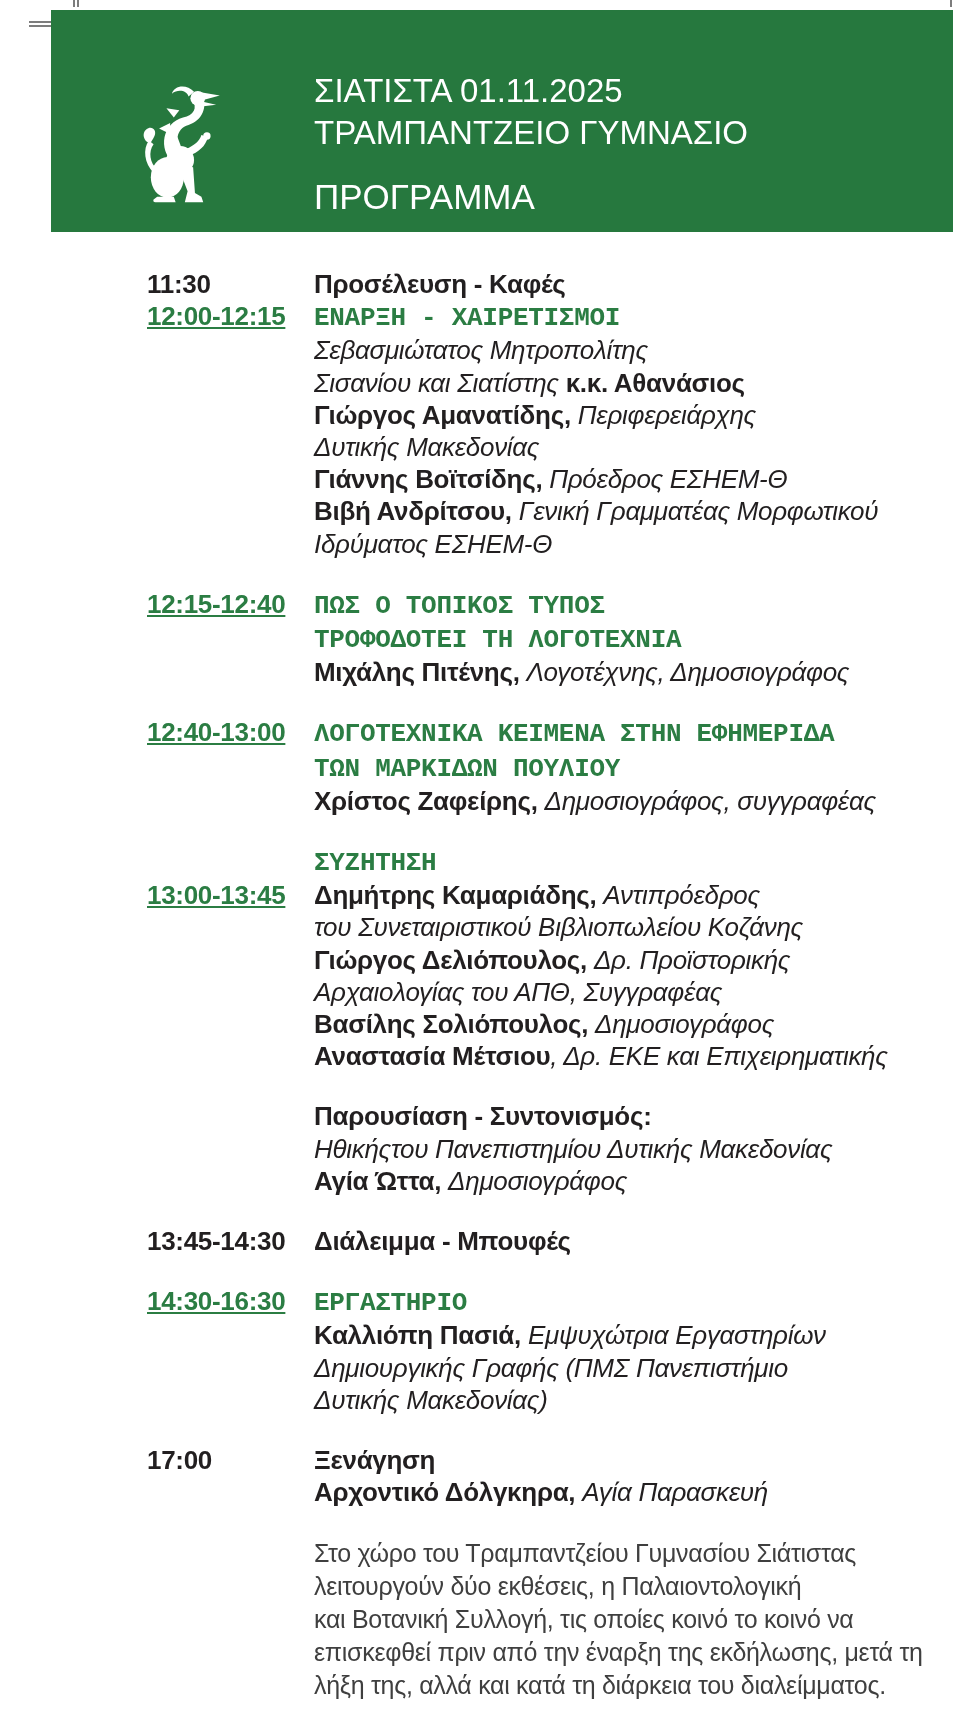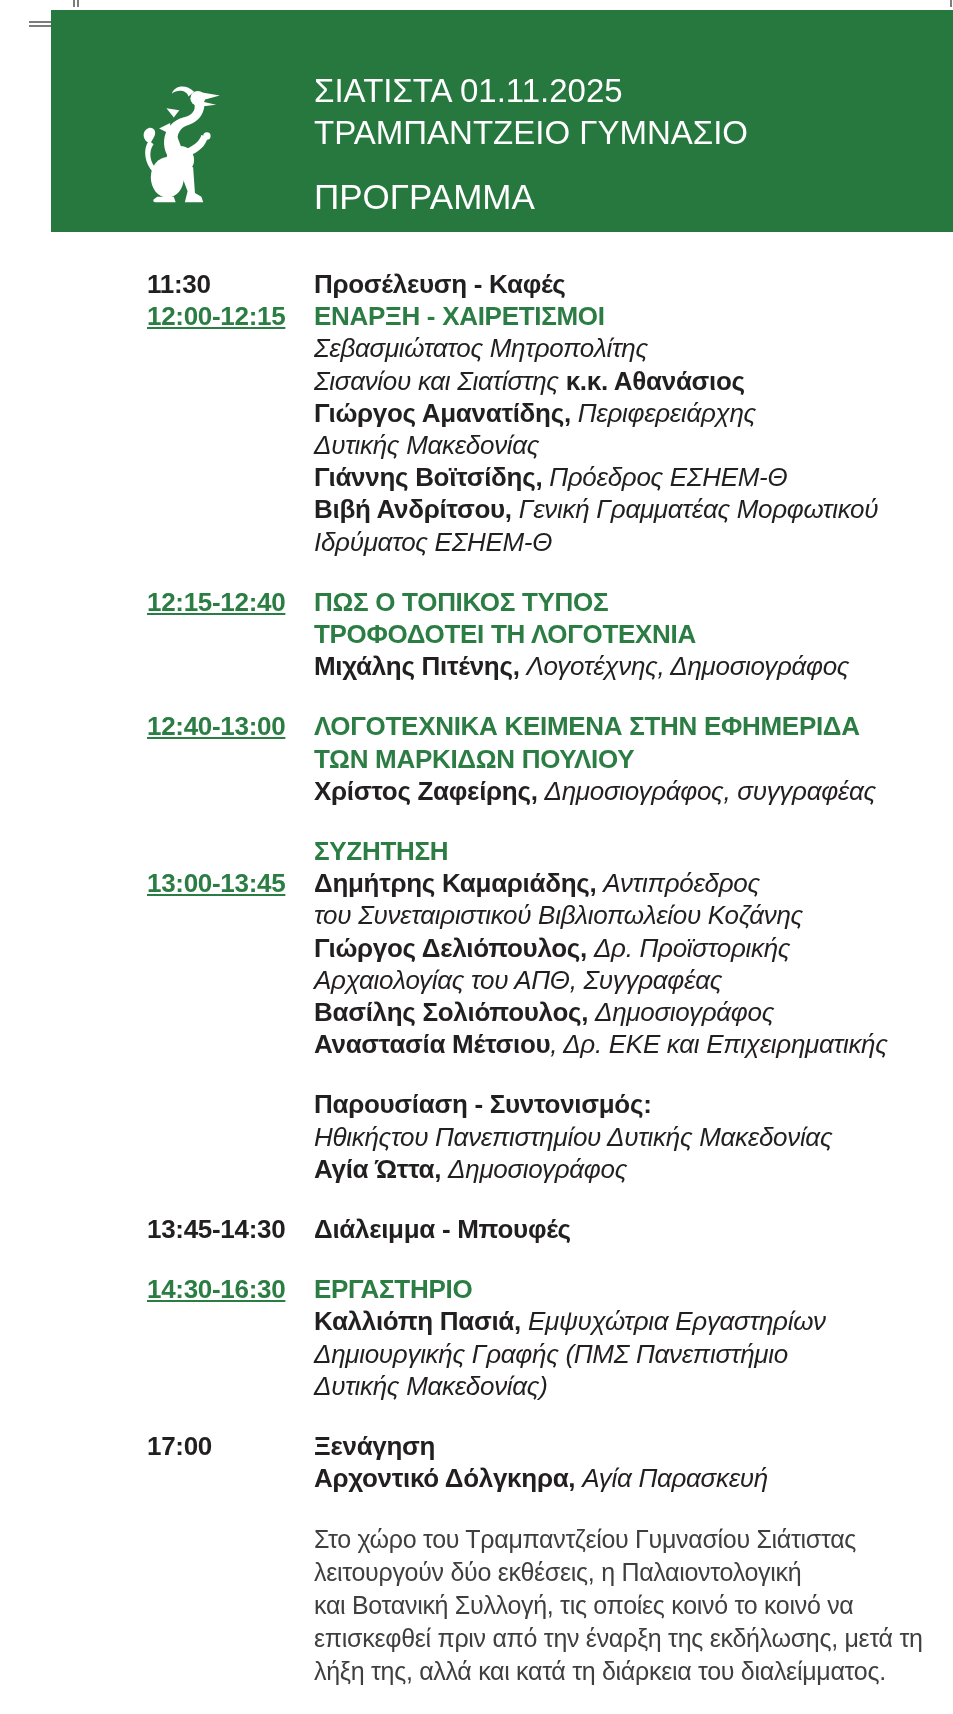--- a/index.html
+++ b/index.html
@@ -26,21 +26,21 @@
   
   .schedule{padding:36px 0 0 118px;}
   .row{display:flex;font-size:26px;line-height:32.2px;color:var(--dark);}
   .row.sec{margin-top:28px;}
   .time{width:167px;flex:none;font-weight:700;white-space:nowrap;}
   .time.g{color:var(--green);text-decoration:underline;}
   .time.d{color:var(--dark);}
   .content{flex:1;white-space:nowrap;}
   .content .b{font-weight:700;}
   .content .i{font-style:italic;}
-  .content .g{color:var(--green);}
+  .content .g{color:var(--green);font-family:Liberation Mono, monospace;}
   
   .footer-note{margin:28px 0 0 285px;font-size:25px;line-height:33px;color:var(--gray);}
   .footer-note div{white-space:nowrap;}
 </style>
 </head>
 <body>
 
 <div class="page">
 
   <div class="cm" style="left:44px;top:0;width:2px;height:7px;"></div>

